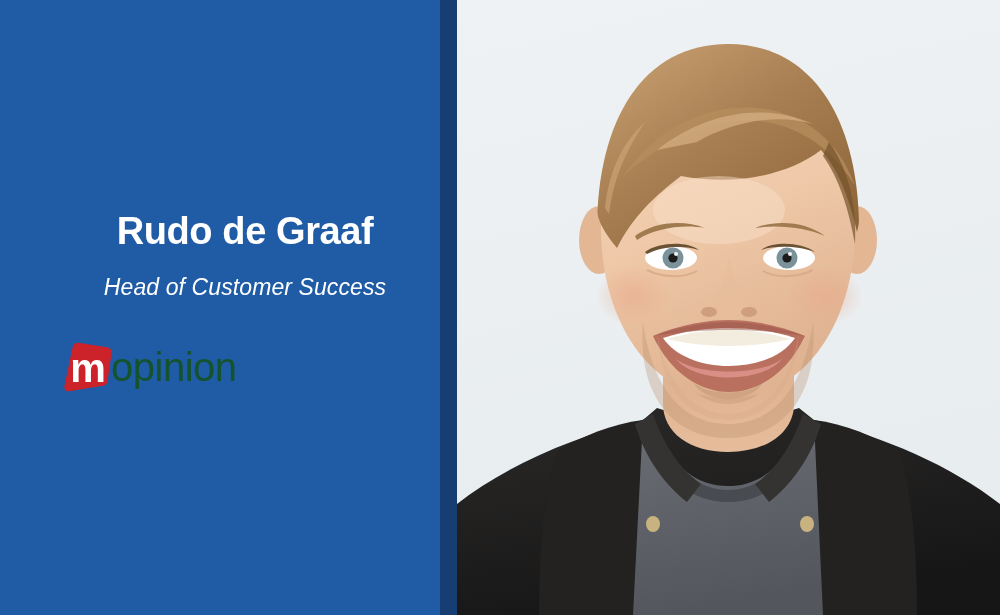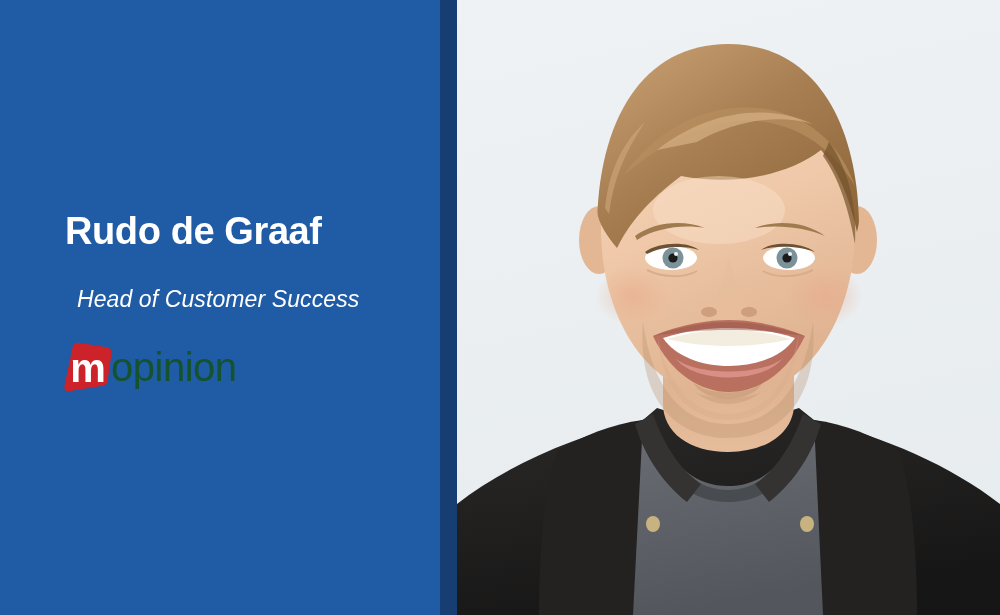--- a/index.html
+++ b/index.html
@@ -34,36 +34,37 @@
     width: 17px;
     height: 615px;
     background: #173E72;
   }
 
   .text-block {
     position: absolute;
     left: 65px;
     top: 212px;
     width: 360px;
+    text-align: center;
   }
   .person-name {
     font-size: 38px;
     font-weight: bold;
     color: #ffffff;
     letter-spacing: -0.4px;
     line-height: 1.05;
     margin: 0;
     white-space: nowrap;
   }
   .person-role {
     font-size: 23px;
     font-style: italic;
     font-weight: normal;
     color: #ffffff;
-    margin: 12px;
+    margin: 0;
     padding-top: 22px;
     letter-spacing: 0.1px;
     white-space: nowrap;
   }
 
   
   .logo {
     position: absolute;
     left: 62px;
     top: 341px;

